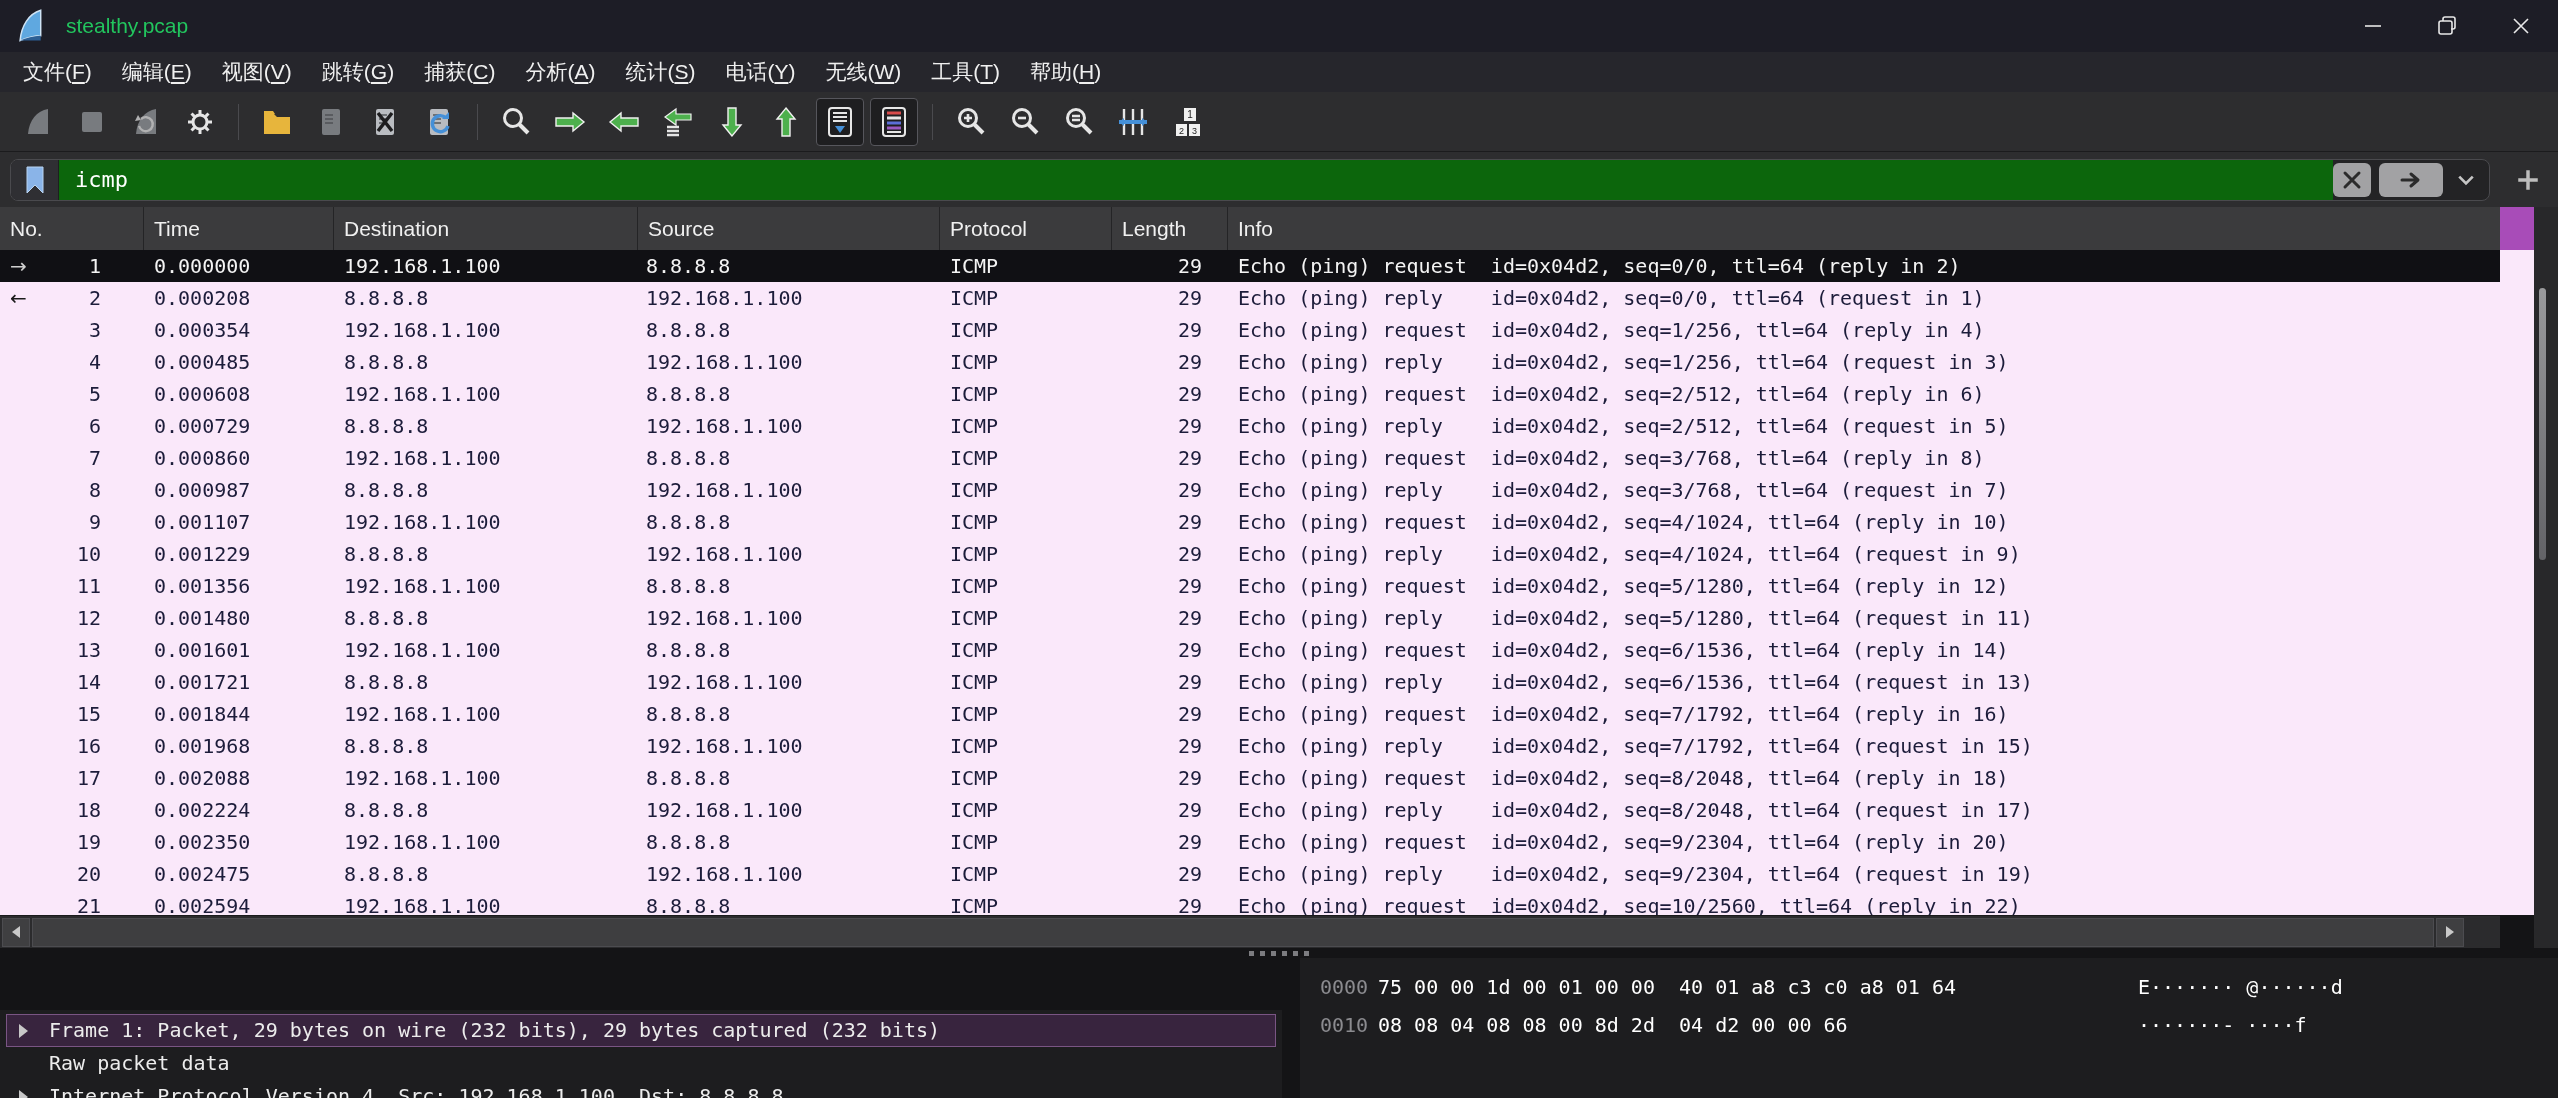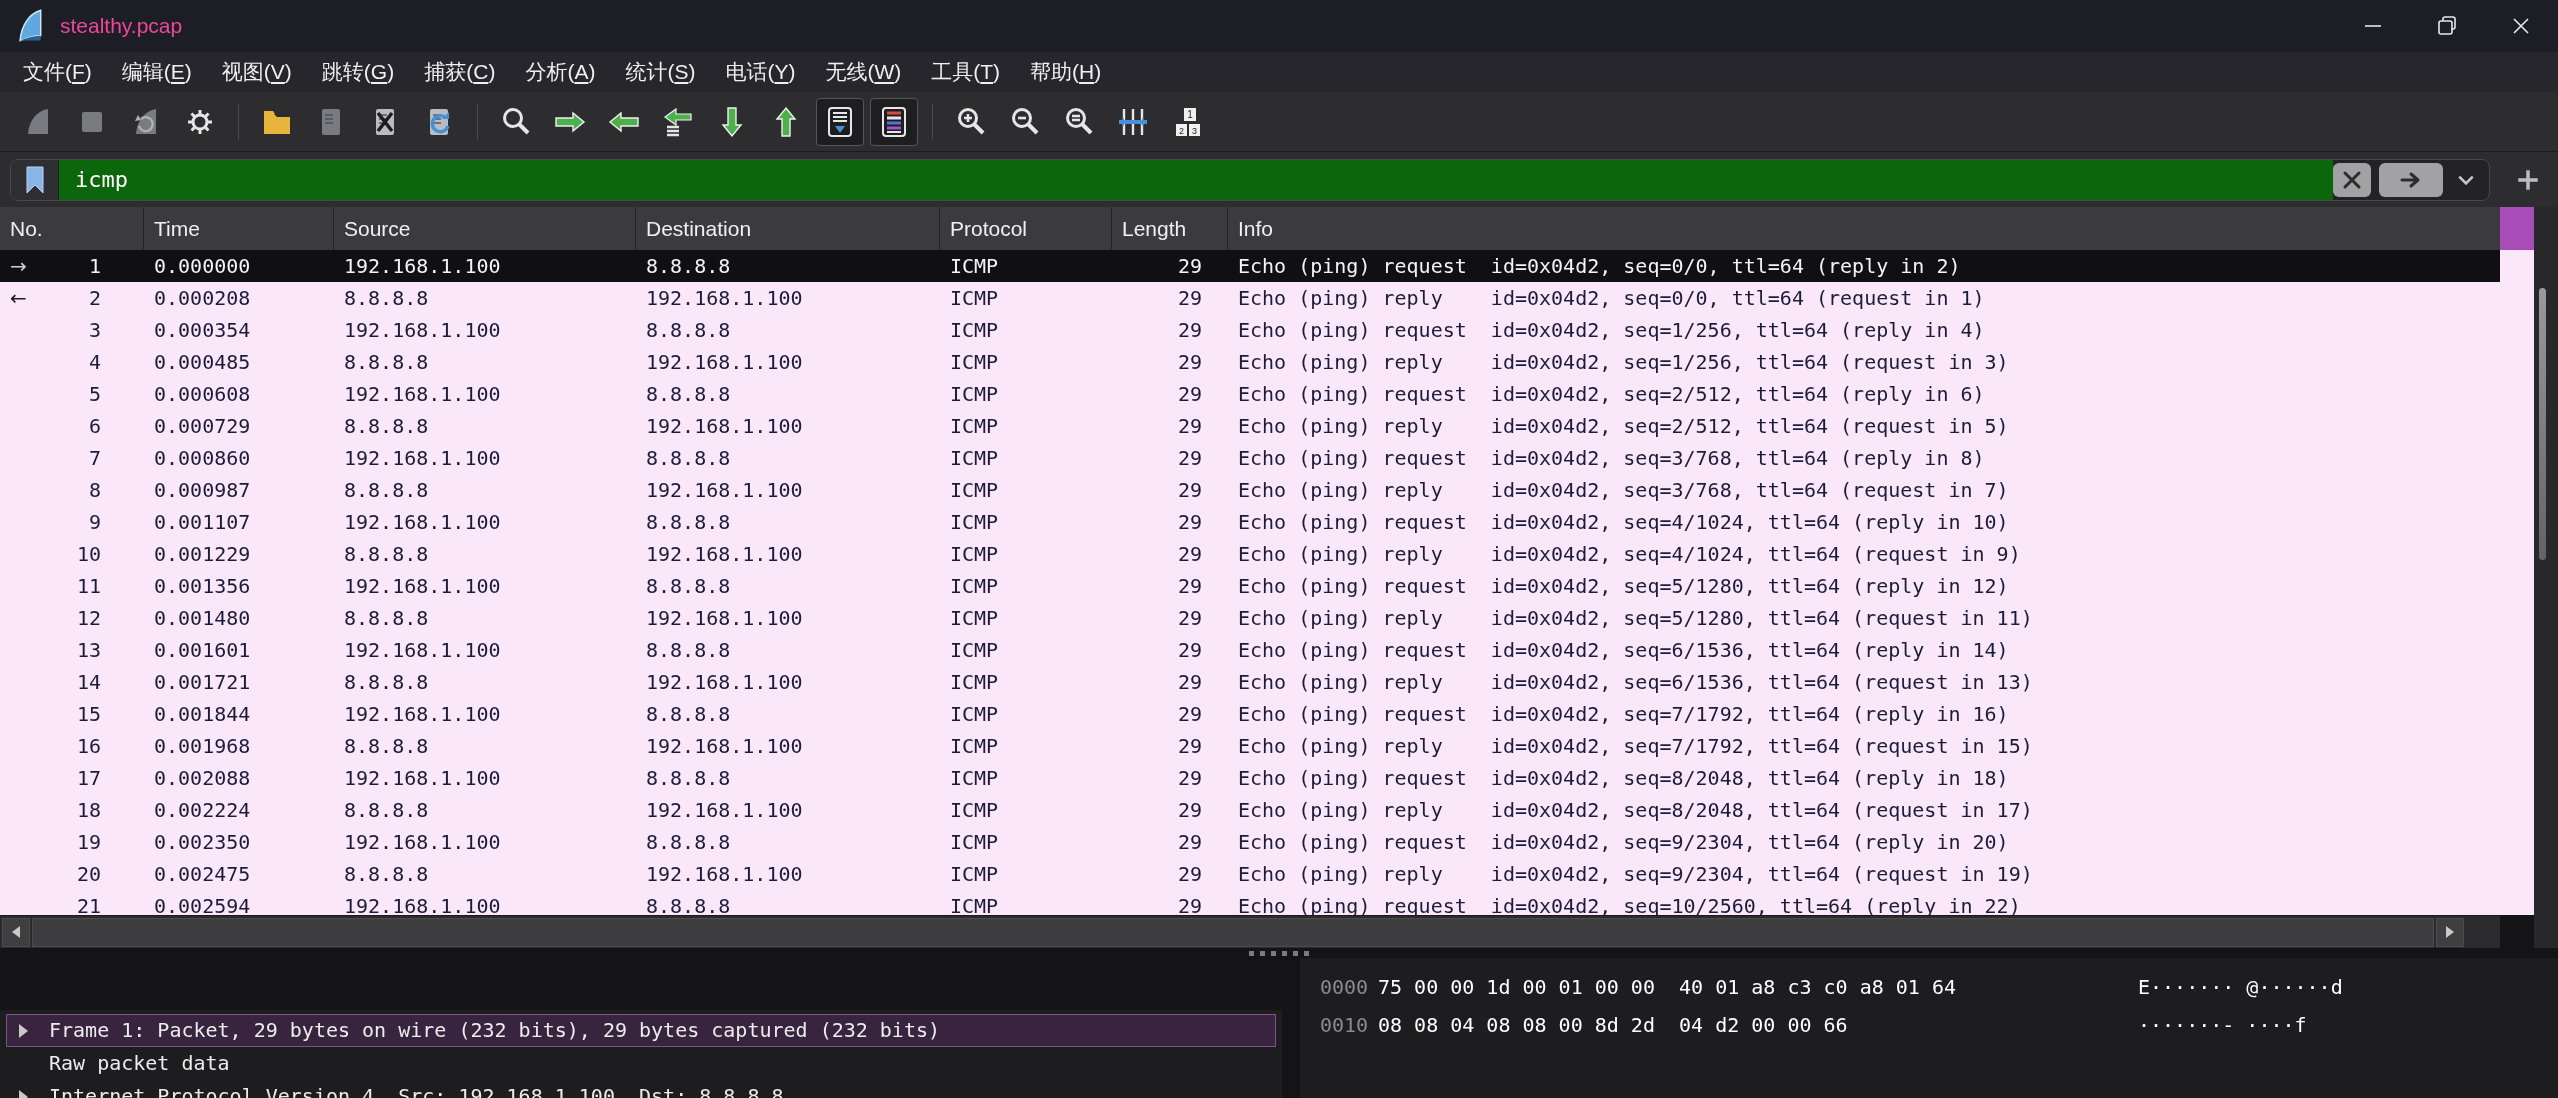--- a/index.html
+++ b/index.html
@@ -3,21 +3,21 @@
 <meta charset="utf-8">
 <style>
   * { margin:0; padding:0; box-sizing:border-box; }
   html,body { width:2558px; height:1098px; background:#141416; overflow:hidden; }
   body { font-family:"Liberation Sans", sans-serif; color:#e8e8e8; position:relative; }
   .win { position:absolute; inset:0; }
 
   
   .titlebar { position:absolute; left:0; top:0; width:2558px; height:52px; background:#1d1d26; display:flex; align-items:center; }
   .app-icon { width:30px; height:34px; margin-left:16px; }
-  .title-text { margin-left:14px; font-size:21px; color:#ec4899; }
+  .title-text { margin-left:20px; font-size:21px; color:#22c55e; }
   .wctrls { margin-left:auto; display:flex; height:100%; }
   .wctrl { width:74px; height:100%; display:flex; align-items:center; justify-content:center; }
   .wctrl svg { width:22px; height:22px; }
 
   
   .menubar { position:absolute; left:0; top:52px; width:2558px; height:40px; background:#26262c; display:flex; align-items:center; padding-left:8px; }
   .menu-item { padding:6px 15px; font-size:21px; color:#f0f0f0; }
   .menu-item u { text-decoration:underline; text-underline-offset:3px; }
 
   
@@ -318,22 +318,22 @@
     <div class="plus-btn">
       <svg viewBox="0 0 24 24">
         <path d="M12 3 V21 M3 12 H21" stroke="#bdbdbd" stroke-width="3.2"></path>
       </svg>
     </div>
   </div>
 
   <div class="lheader" id="lheader">
       <div class="hcell" style="flex: 0 0 144px;">No.</div>
       <div class="hcell" style="flex: 0 0 190px;">Time</div>
+      <div class="hcell" style="flex: 0 0 304px;">Destination</div>
       <div class="hcell" style="flex: 0 0 302px;">Source</div>
-      <div class="hcell" style="flex: 0 0 304px;">Destination</div>
       <div class="hcell" style="flex: 0 0 172px;">Protocol</div>
       <div class="hcell" style="flex: 0 0 116px;">Length</div>
       <div class="hcell" style="flex: 1 1 0%; border-right: none;">Info</div>
     </div>
   <div class="corner"></div>
   <div class="minimap"></div>
   <div class="gutter"></div>
   <div class="vthumb"></div>
 
   <div class="plist" id="plist">

